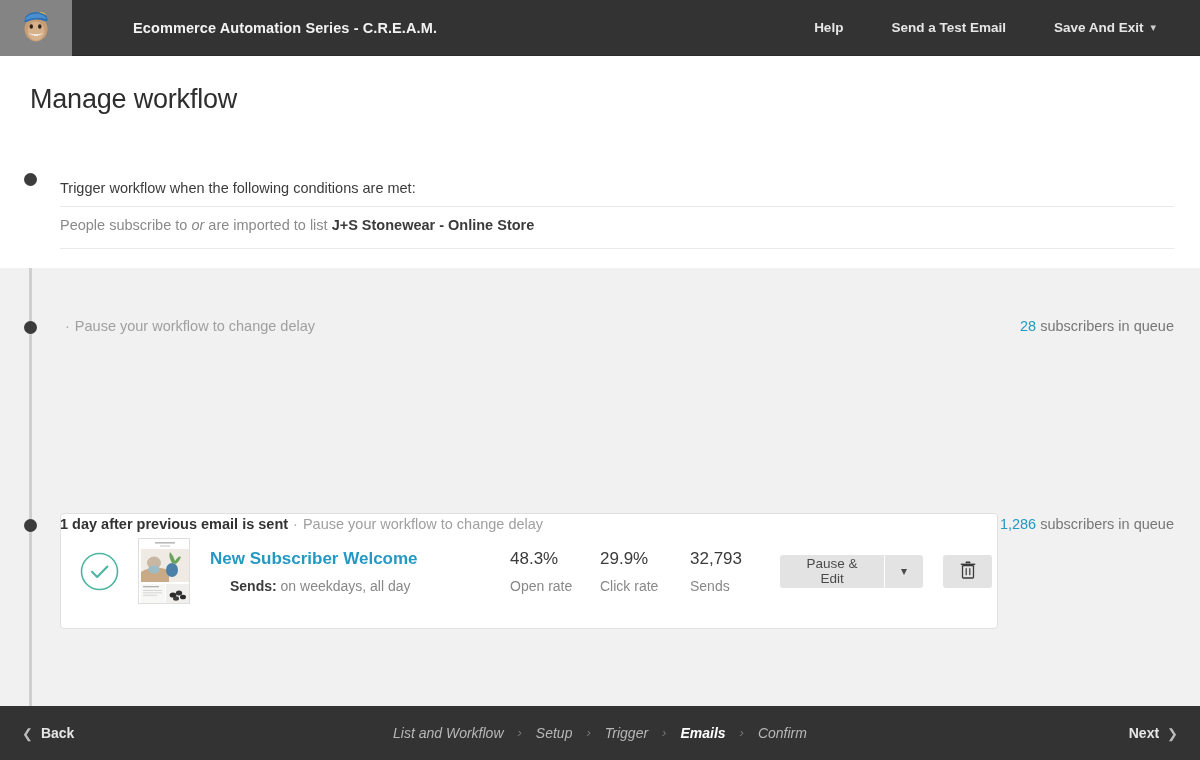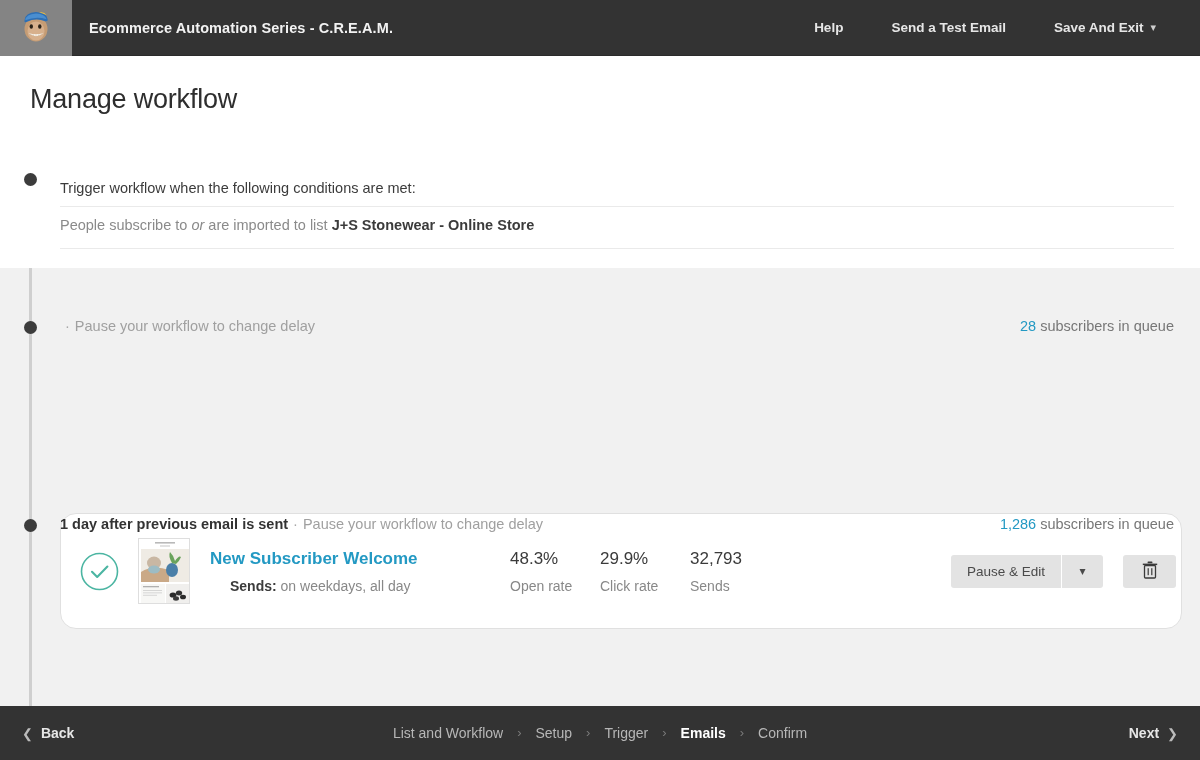--- a/index.html
+++ b/index.html
@@ -20,20 +20,21 @@
   
   .topbar {
     position: absolute;
     top: 0; left: 0;
     width: 1200px;
     height: 56px;
     background: #333333;
     display: flex;
     align-items: center;
     border-bottom: 1px solid #2b2b2b;
+    gap: 44px;
   }
   .logo-box {
     width: 72px;
     height: 56px;
     background: #848484;
     display: flex;
     align-items: center;
     justify-content: center;
     flex: 0 0 72px;
   }
@@ -202,25 +203,25 @@
     white-space: nowrap;
   }
   .step-queue .qnum {
     color: #2399c3;
   }
 
   
   .email-card {
     position: absolute;
     left: 60px;
-    width: 1122px;
+    width: 938px;
     height: 116px;
     background: #ffffff;
     border: 1px solid #e0e0e0;
-    border-radius: 16px;
+    border-radius: 4px;
     z-index: 2;
     display: flex;
     align-items: center;
   }
   .email-card.c1 { top: 363px; }
   .email-card.c2 { top: 563px; }
 
   .check-circle {
     flex: 0 0 auto;
     margin-left: 19px;
@@ -345,20 +346,21 @@
   .footer-back .chev { margin-right: 8px; font-size: 13px; color: #bbbbbb; font-weight: normal; }
 
   .steps {
     position: absolute;
     left: 0; right: 0;
     margin: 3px auto;
     width: 420px;
     display: flex;
     align-items: flex-start;
     justify-content: center;
+    font-style: italic;
   }
   .step-crumb {
     font-size: 14px;
     color: #b7b7b7;
     white-space: nowrap;
     cursor: pointer;
   }
   .step-crumb.active {
     color: #ffffff;
     font-weight: bold;

